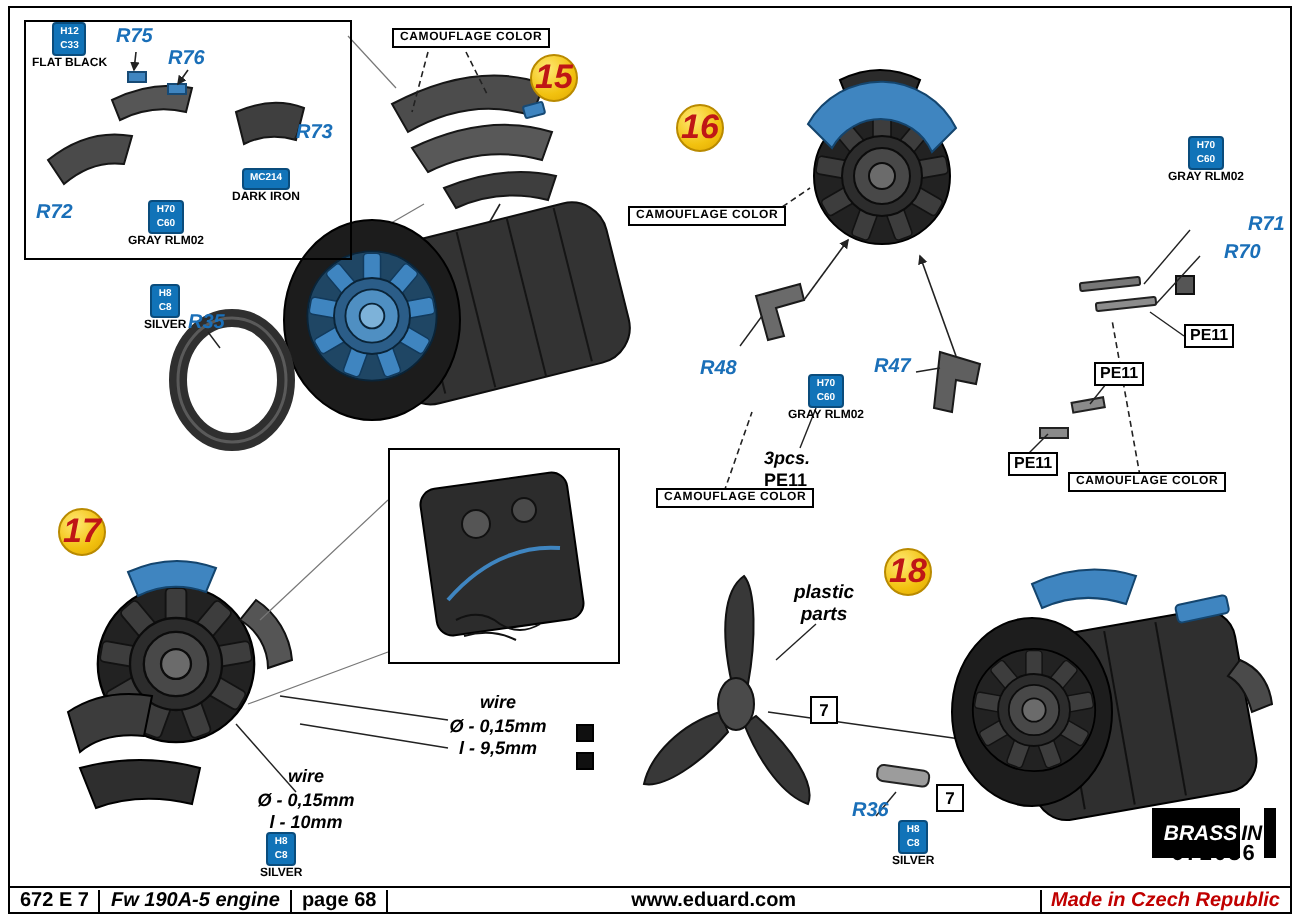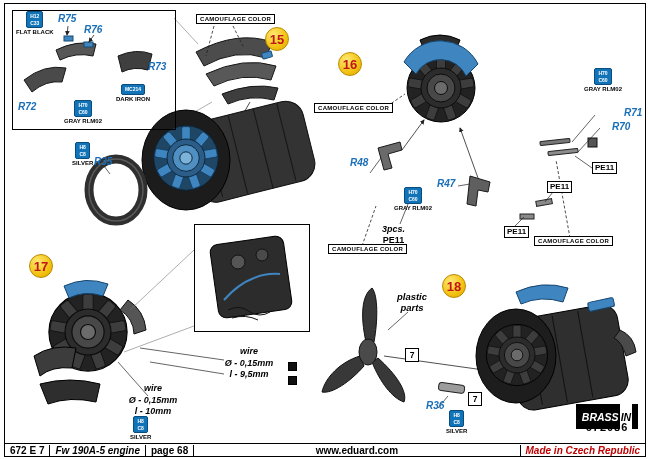--- a/index.html
+++ b/index.html
@@ -8,35 +8,35 @@
   .border-frame{position:absolute;left:4px;top:3px;right:4px;bottom:2px;
                 border:1px solid #000;pointer-events:none;z-index:5;}
   .footer-line{position:absolute;left:4px;right:4px;bottom:15px;
                border-top:1px solid #000;z-index:5;pointer-events:none;}
   .art{position:absolute;left:0;top:0;z-index:1;}
   .inset{position:absolute;border:1px solid #000;z-index:2;}
   .part-label{position:absolute;color:#1a6fb8;font-weight:bold;font-style:italic;
               font-size:10px;line-height:1;z-index:3;white-space:nowrap;}
   .step-circle{position:absolute;width:22px;height:22px;border-radius:50%;
                background:radial-gradient(circle at 35% 30%,#ffe873,#f2c210 60%,#dfa600);
-               border:1px solid #b98a00;color:#bf1616;font-weight:bold;font-size:13px;
-               display:flex;align-items:center;justify-content:center;z-index:3;}
+               border:1px solid #b98a00;color:#bf1616;font-weight:bold;font-size:17px;
+               display:flex;align-items:center;justify-content:center;z-index:3;font-style:italic;}
   .camo-box{position:absolute;border:1px solid #000;background:#fff;font-size:6px;
             font-weight:bold;padding:1px 3px;white-space:nowrap;letter-spacing:.3px;z-index:3;}
   .pe-box{position:absolute;border:1px solid #000;background:#fff;font-size:8px;
           font-weight:bold;padding:0 2px;line-height:1.3;z-index:3;}
   .chip{position:absolute;display:flex;flex-direction:column;align-items:center;z-index:3;}
   .chip-box{background:#1173b8;border:1px solid #0a4c7c;border-radius:2px;color:#fff;
             font-size:5px;font-weight:bold;line-height:1.3;padding:1px 3px;text-align:center;}
   .chip-name{font-size:6px;font-weight:bold;white-space:nowrap;margin-top:1px;color:#000;}
   .black-chip{position:absolute;width:7px;height:7px;background:#101010;border:1px solid #000;z-index:3;}
   .wire-note{position:absolute;font-size:9px;font-weight:bold;font-style:italic;
              line-height:1.3;text-align:center;z-index:3;color:#000;}
   .qty-note{position:absolute;font-size:9px;font-weight:bold;line-height:1.2;
-            text-align:center;z-index:3;color:#000;}
+            text-align:left;z-index:3;color:#000;}
   .qty-note .q{font-style:italic;}
   .bag{position:absolute;width:12px;height:12px;border:1px solid #000;background:#fff;
        font-size:8.5px;font-weight:bold;display:flex;align-items:center;justify-content:center;z-index:3;}
   .plastic-note{position:absolute;width:44px;font-size:9.5px;font-weight:bold;font-style:italic;
                 text-align:center;line-height:1.15;z-index:3;color:#000;}
   .brassin{position:absolute;left:576px;top:404px;width:62px;height:25px;background:#000;
            color:#fff;display:flex;align-items:center;justify-content:center;
            font-weight:bold;font-style:italic;font-size:10.5px;z-index:3;}
   .brassin .in{background:#fff;color:#000;padding:16px 1px;margin-left:1px;font-style:italic;}
   .product-code{position:absolute;left:576px;top:421px;width:62px;text-align:center;
@@ -213,21 +213,21 @@
   <div class="step-circle" style="left:265px;top:27px;">15</div>
   <div class="step-circle" style="left:338px;top:52px;">16</div>
   <div class="step-circle" style="left:29px;top:254px;">17</div>
   <div class="step-circle" style="left:426px;top:274px;margin-left:16px;">18</div>
 
   <div class="part-label" style="left:58px;top:14px;">R75</div>
   <div class="part-label" style="left:84px;top:25px;">R76</div>
   <div class="part-label" style="left:148px;top:62px;">R73</div>
   <div class="part-label" style="left:18px;top:102px;">R72</div>
   <div class="part-label" style="left:94px;top:157px;">R35</div>
-  <div class="part-label" style="left:350px;top:158px;text-align:center;">R48</div>
+  <div class="part-label" style="left:350px;top:180px;text-align:center;">R48</div>
   <div class="part-label" style="left:437px;top:179px;">R47</div>
   <div class="part-label" style="left:596px;top:108px;padding-left:28px;">R71</div>
   <div class="part-label" style="left:600px;top:122px;padding-left:12px;">R70</div>
   <div class="part-label" style="left:426px;top:401px;">R36</div>
 
   <div class="pe-box" style="left:592px;top:162px;">PE11</div>
   <div class="pe-box" style="left:547px;top:181px;">PE11</div>
   <div class="pe-box" style="left:504px;top:226px;">PE11</div>
   <div class="qty-note" style="left:382px;top:224px;">
     <div class="q">3pcs.</div>

